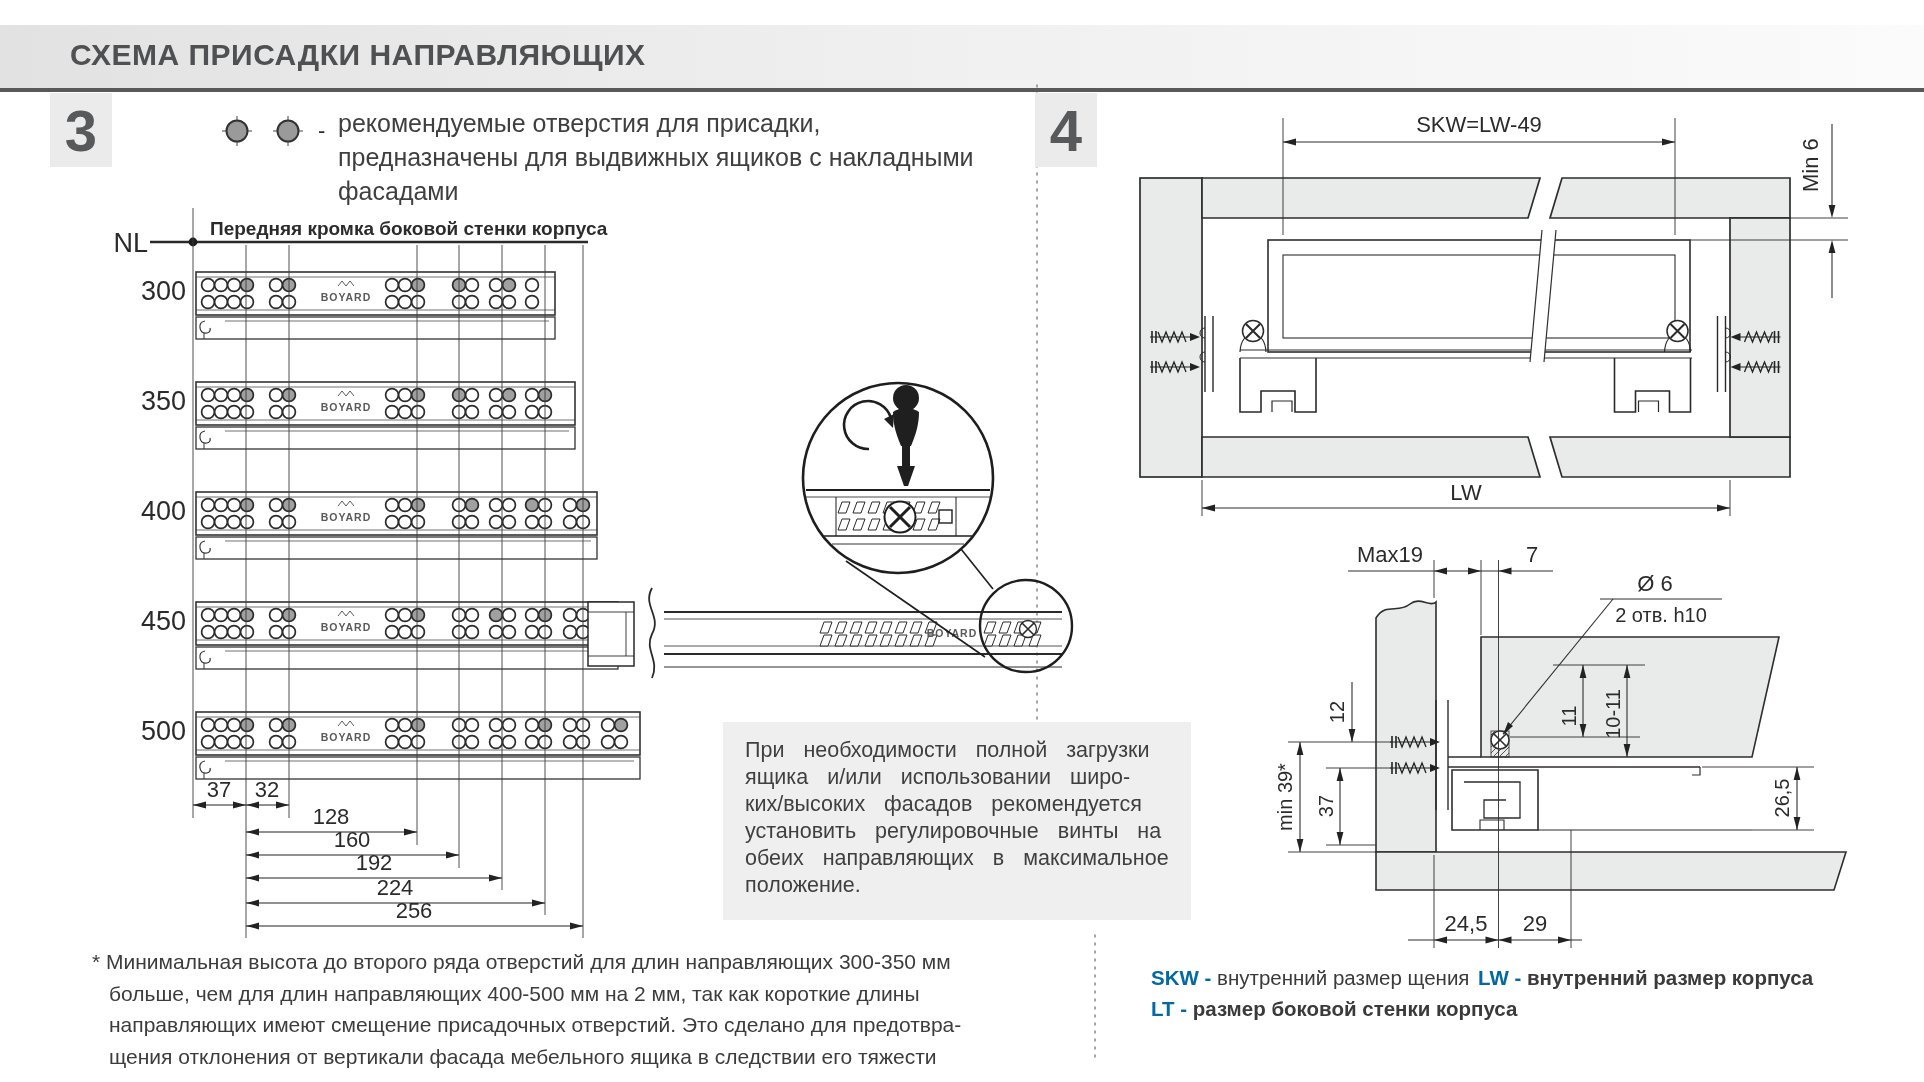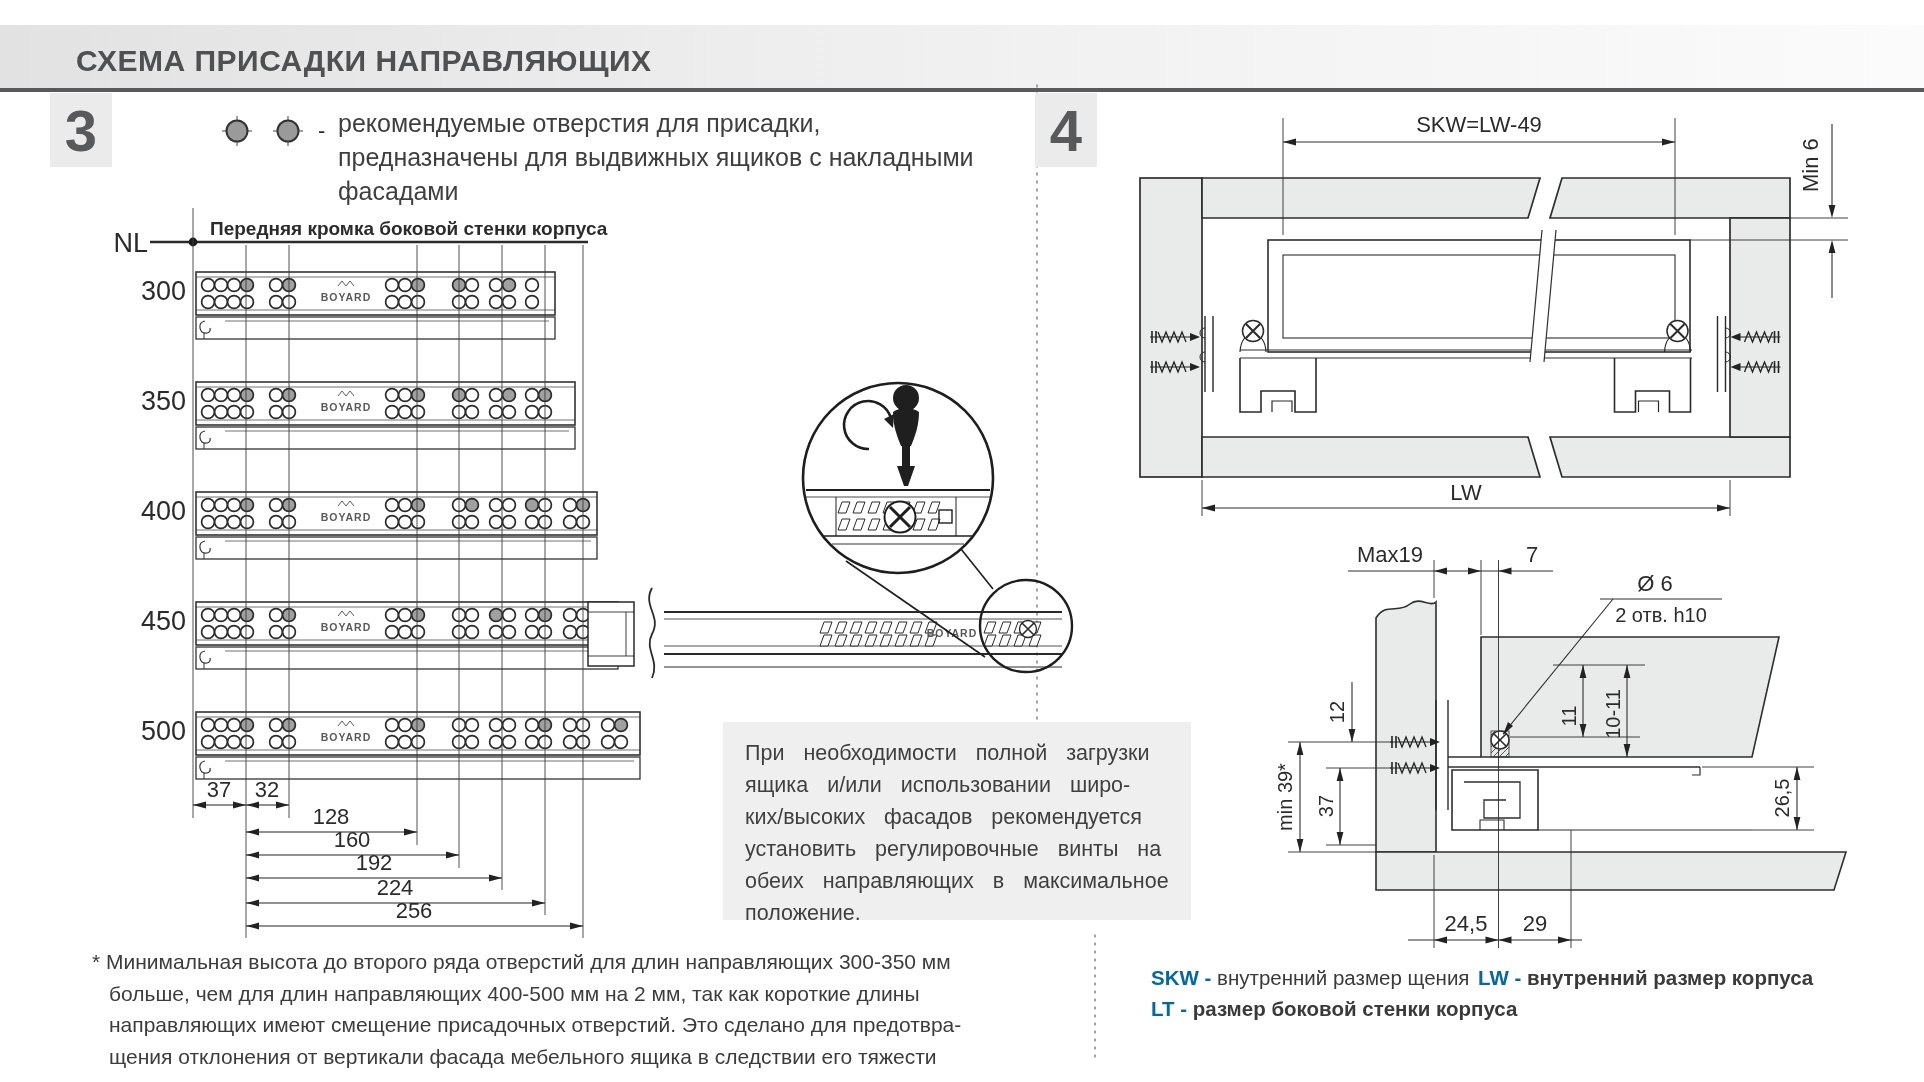--- a/index.html
+++ b/index.html
@@ -7,41 +7,41 @@
         font-family:"Liberation Sans",sans-serif;color:#3c3c3c;}
   .abs{position:absolute;}
   .band{left:0;top:25px;width:1924px;height:63px;
         background:linear-gradient(90deg,#e2e2e2 0%,#efefef 45%,#fbfbfb 100%);}
   .title{left:68px;top:36px;font-size:30px;font-weight:700;color:#4f5052;letter-spacing:.5px;z-index:2;}
   .rule{left:0;top:88px;width:1924px;height:4px;background:#58595b;}
   .numsq{width:62px;height:74px;background:#ebebeb;color:#58595b;font-size:58px;font-weight:800;
          display:flex;align-items:center;justify-content:center;z-index:2;}
   .legend3{left:338px;top:106px;width:640px;font-size:25px;line-height:34px;color:#3f3f3f;white-space:pre-line;z-index:2;}
   .notebox{left:723px;top:722px;width:468px;height:198px;background:#efefef;z-index:2;}
-  .notebox .txt{padding:15px 10px 0 22px;font-size:21.5px;line-height:32px;color:#3f3f3f;
+  .notebox .txt{padding:15px 10px 0 22px;font-size:21.5px;line-height:27px;color:#3f3f3f;
                 white-space:pre-line;word-spacing:13px;}
   .footnote{left:92px;top:946px;width:905px;font-size:21px;line-height:31.5px;color:#3c3c3c;
             white-space:pre-line;padding-left:17px;text-indent:-17px;z-index:2;}
   .lgitem{font-size:20.5px;color:#3a3a3a;z-index:2;white-space:nowrap;}
   .lgitem b{color:#0369a1;}
   svg#dwg{position:absolute;left:0;top:0;z-index:1;}
   svg text{font-family:"Liberation Sans","DejaVu Sans",sans-serif;fill:#2b2b2b;}
   text.dim{font-size:22px;}
   text.dims{font-size:20px;}
   text.rail{font-size:27px;}
   text.edge{font-size:19px;font-weight:700;}
   text.brand{font-size:10.5px;font-weight:700;letter-spacing:1px;fill:#5a5a5a;text-anchor:middle;}
 </style>
 </head>
 <body>
 
 <div class="page">
 
   <div class="abs band"></div>
-  <h1 class="abs title" style="margin:8px">СХЕМА ПРИСАДКИ НАПРАВЛЯЮЩИХ</h1>
+  <h1 class="abs title" style="margin:2px">СХЕМА ПРИСАДКИ НАПРАВЛЯЮЩИХ</h1>
   <div class="abs rule"></div>
 
   <div class="abs numsq" style="left:50px;top:93px;">3</div>
   <div class="abs numsq" style="left:1035px;top:93px;">4</div>
 
   <div class="abs legend3">рекомендуемые отверстия для присадки,
 предназначены для выдвижных ящиков с накладными
 фасадами</div>
 
   <div class="abs notebox">

